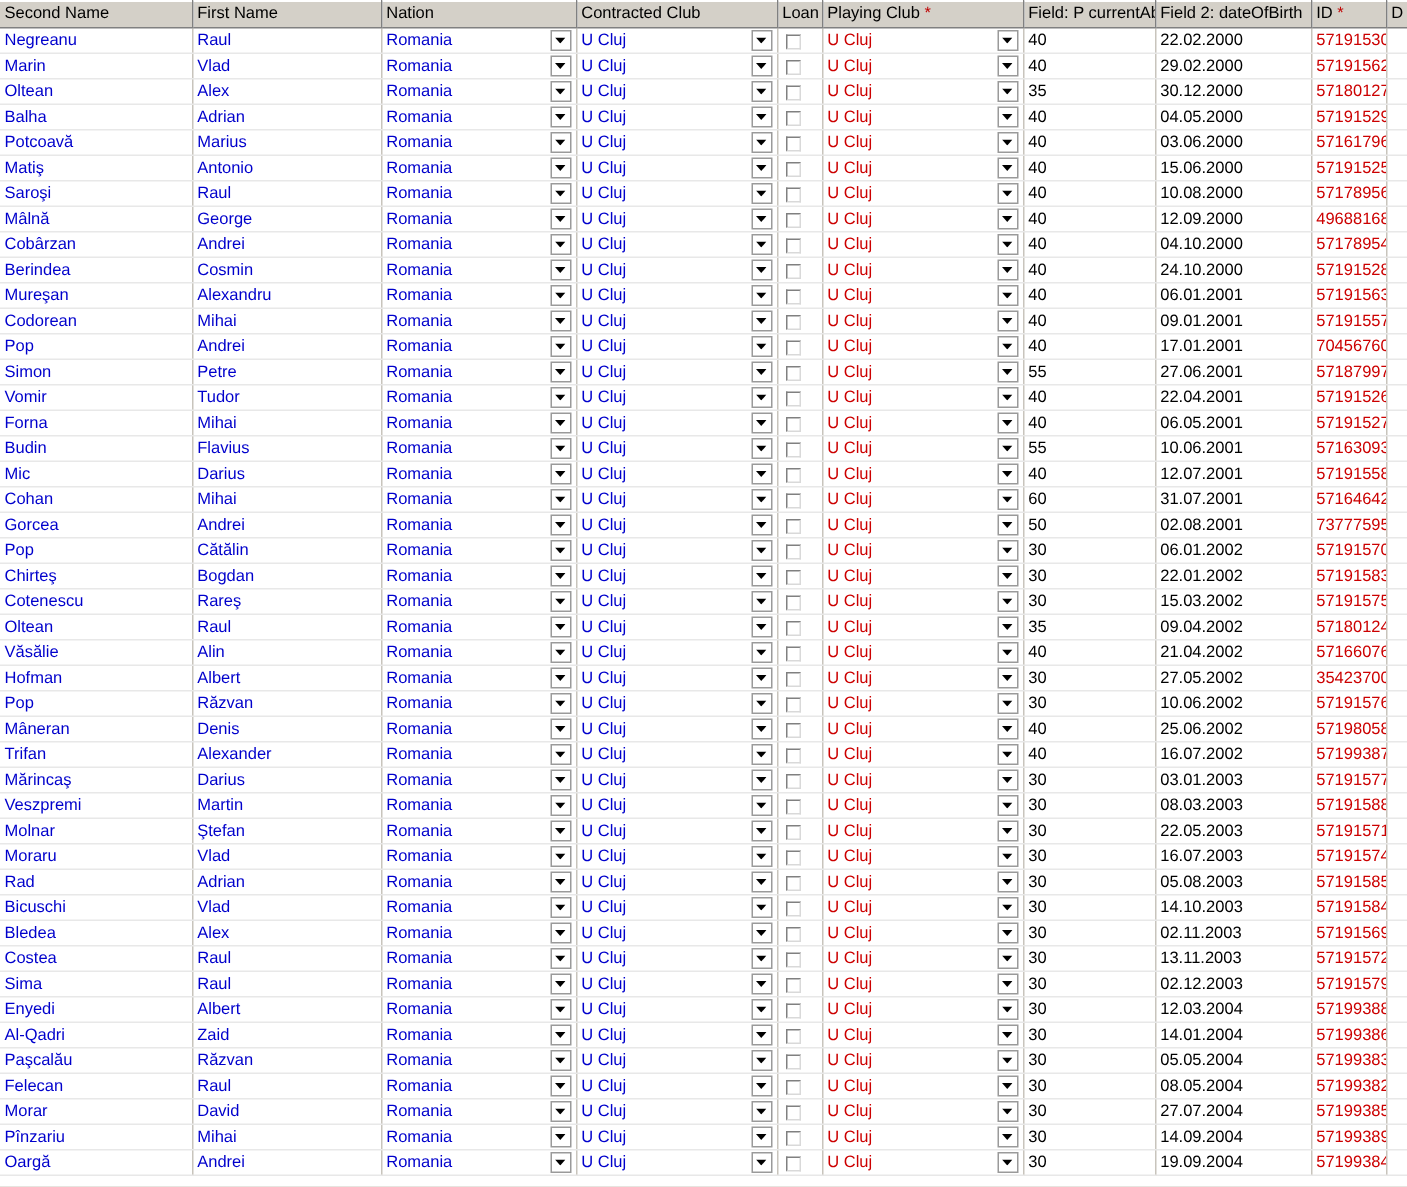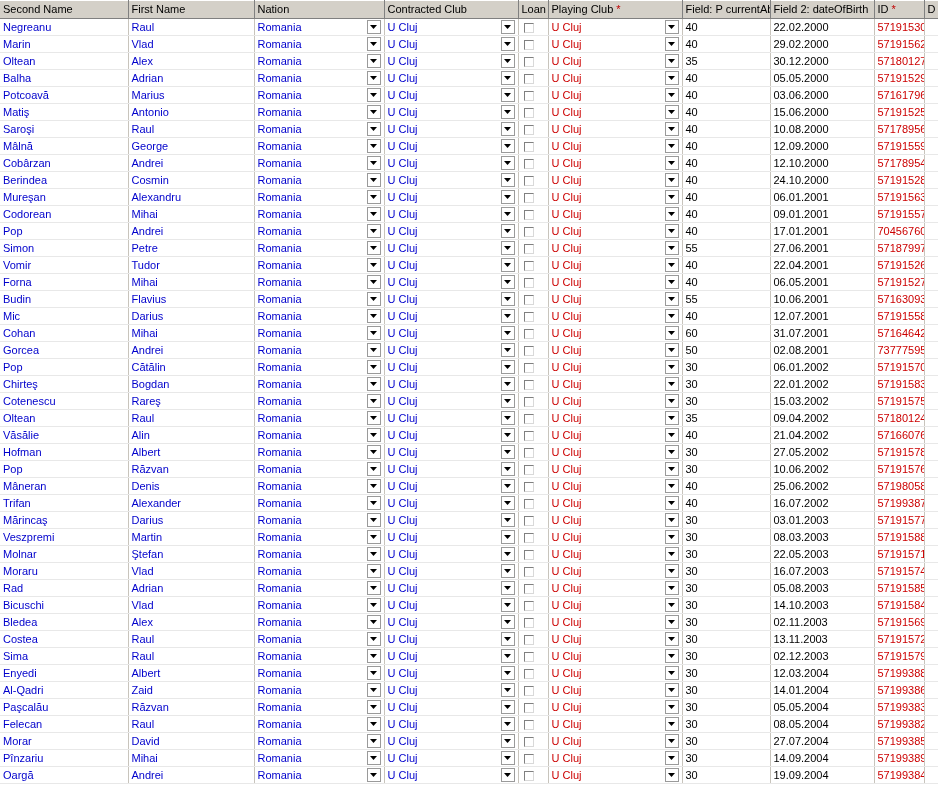--- a/index.html
+++ b/index.html
@@ -294,21 +294,21 @@
             <span class="combo">
               <span class="txt c-red">U Cluj</span>
               <span class="arrow">
                 <svg width="7" height="4" viewBox="0 0 7 4">
                   <path d="M0 0 L7 0 L3.5 4 Z" fill="#000"></path>
                 </svg>
               </span>
             </span>
           </td>
           <td><span class="c-black num">40</span></td>
-          <td><span class="c-black num">05.05.2000</span></td>
+          <td><span class="c-black num">04.05.2000</span></td>
           <td><span class="c-red num">57191529</span></td>
           <td><span class="c-black"></span></td>
         </tr>
         <tr>
           <td><span class="c-blue">Potcoavă</span></td>
           <td><span class="c-blue">Marius</span></td>
           <td>
             <span class="combo">
               <span class="txt c-blue">Romania</span>
               <span class="arrow">
@@ -459,21 +459,21 @@
               <span class="txt c-red">U Cluj</span>
               <span class="arrow">
                 <svg width="7" height="4" viewBox="0 0 7 4">
                   <path d="M0 0 L7 0 L3.5 4 Z" fill="#000"></path>
                 </svg>
               </span>
             </span>
           </td>
           <td><span class="c-black num">40</span></td>
           <td><span class="c-black num">12.09.2000</span></td>
-          <td><span class="c-red num">57191559</span></td>
+          <td><span class="c-red num">49688168</span></td>
           <td><span class="c-black"></span></td>
         </tr>
         <tr>
           <td><span class="c-blue">Cobârzan</span></td>
           <td><span class="c-blue">Andrei</span></td>
           <td>
             <span class="combo">
               <span class="txt c-blue">Romania</span>
               <span class="arrow">
                 <svg width="7" height="4" viewBox="0 0 7 4">
@@ -499,21 +499,21 @@
             <span class="combo">
               <span class="txt c-red">U Cluj</span>
               <span class="arrow">
                 <svg width="7" height="4" viewBox="0 0 7 4">
                   <path d="M0 0 L7 0 L3.5 4 Z" fill="#000"></path>
                 </svg>
               </span>
             </span>
           </td>
           <td><span class="c-black num">40</span></td>
-          <td><span class="c-black num">12.10.2000</span></td>
+          <td><span class="c-black num">04.10.2000</span></td>
           <td><span class="c-red num">57178954</span></td>
           <td><span class="c-black"></span></td>
         </tr>
         <tr>
           <td><span class="c-blue">Berindea</span></td>
           <td><span class="c-blue">Cosmin</span></td>
           <td>
             <span class="combo">
               <span class="txt c-blue">Romania</span>
               <span class="arrow">
@@ -1197,21 +1197,21 @@
               <span class="txt c-red">U Cluj</span>
               <span class="arrow">
                 <svg width="7" height="4" viewBox="0 0 7 4">
                   <path d="M0 0 L7 0 L3.5 4 Z" fill="#000"></path>
                 </svg>
               </span>
             </span>
           </td>
           <td><span class="c-black num">30</span></td>
           <td><span class="c-black num">27.05.2002</span></td>
-          <td><span class="c-red num">57191578</span></td>
+          <td><span class="c-red num">35423700</span></td>
           <td><span class="c-black"></span></td>
         </tr>
         <tr>
           <td><span class="c-blue">Pop</span></td>
           <td><span class="c-blue">Răzvan</span></td>
           <td>
             <span class="combo">
               <span class="txt c-blue">Romania</span>
               <span class="arrow">
                 <svg width="7" height="4" viewBox="0 0 7 4">

